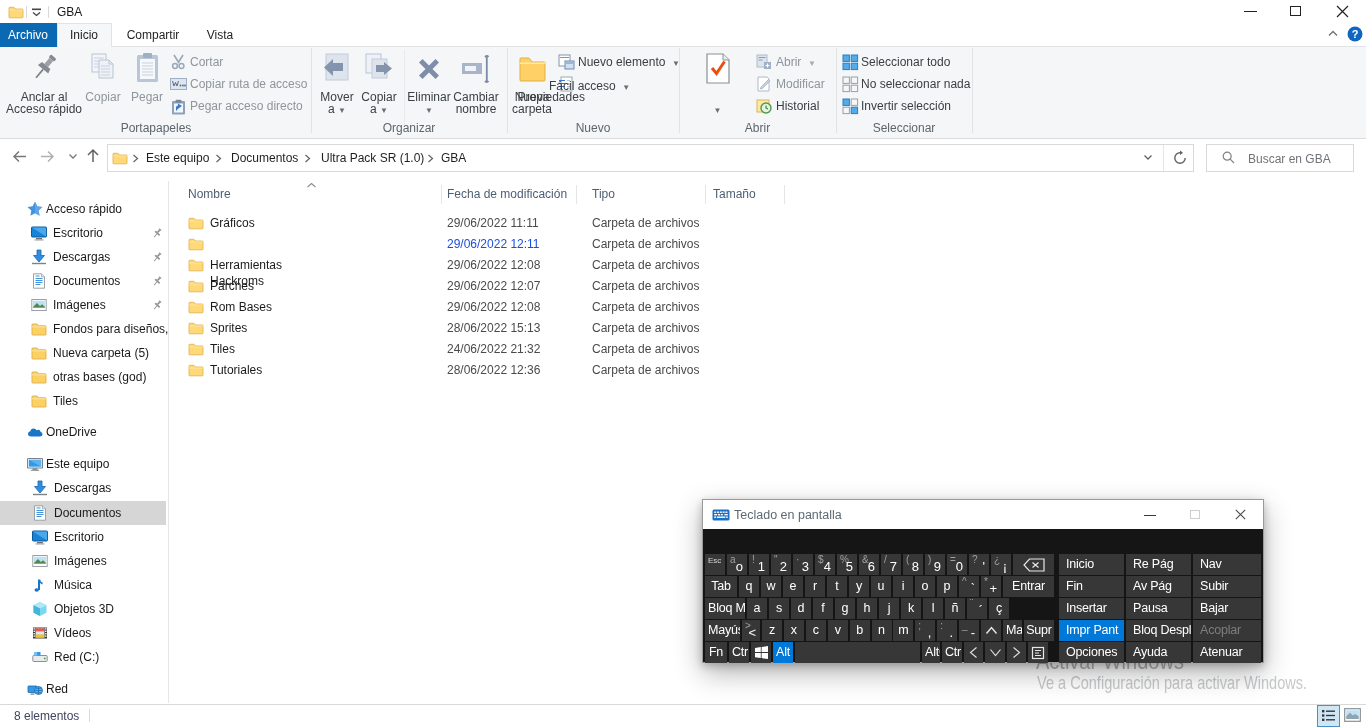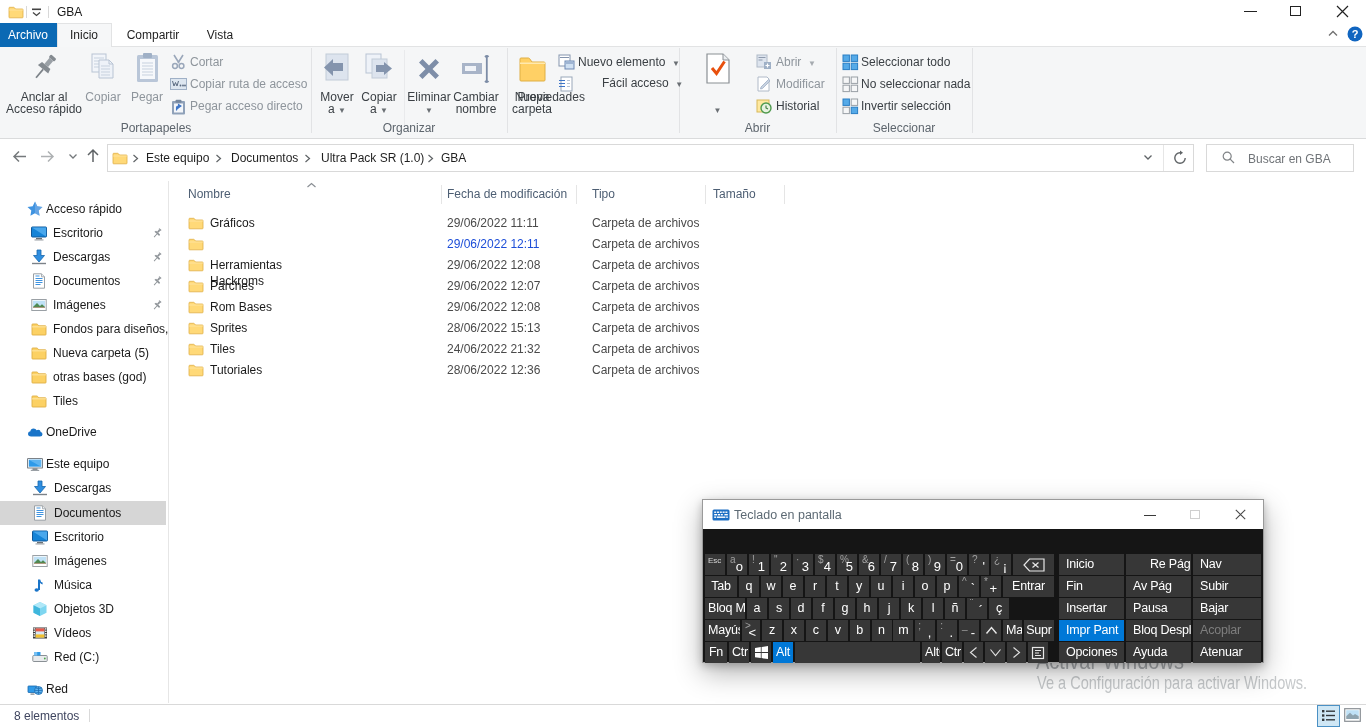--- a/index.html
+++ b/index.html
@@ -43,20 +43,21 @@
 <div class="a" style="left:0.0px;top:47.0px;width:1366.0px;height:91.0px;background:#f5f6f7"></div>
 <div class="a" style="left:0.0px;top:137.5px;width:1366.0px;height:1.0px;background:#dadbdc"></div>
 <div class="a" style="left:311.0px;top:48.0px;width:1.0px;height:85.0px;background:#e2e3e5"></div>
 <div class="a" style="left:507.0px;top:48.0px;width:1.0px;height:85.0px;background:#e2e3e5"></div>
 <div class="a" style="left:679.0px;top:48.0px;width:1.0px;height:85.0px;background:#e2e3e5"></div>
 <div class="a" style="left:836.0px;top:48.0px;width:1.0px;height:85.0px;background:#e2e3e5"></div>
 <div class="a" style="left:972.0px;top:48.0px;width:1.0px;height:85.0px;background:#e2e3e5"></div>
 <div class="a" style="left:404.0px;top:50.0px;width:1.0px;height:75.0px;background:#e9eaec"></div>
 <div class="t" style="left:-44.0px;width:400px;text-align:center;top:118.5px;height:18px;line-height:18px;font-size:12px;color:#5d656d;">Portapapeles</div>
 <div class="t" style="left:209.0px;width:400px;text-align:center;top:118.5px;height:18px;line-height:18px;font-size:12px;color:#5d656d;">Organizar</div>
+<div class="t" style="left:393.0px;width:400px;text-align:center;top:118.5px;height:18px;line-height:18px;font-size:12px;color:#5d656d;">Nuevo</div>
 <div class="t" style="left:557.5px;width:400px;text-align:center;top:118.5px;height:18px;line-height:18px;font-size:12px;color:#5d656d;">Abrir</div>
 <div class="t" style="left:704.0px;width:400px;text-align:center;top:118.5px;height:18px;line-height:18px;font-size:12px;color:#5d656d;">Seleccionar</div>
 <svg class="a" style="left:27.0px;top:51.0px" width="36" height="38" viewBox="0 0 36 38">
       <g transform="rotate(40 18 16)">
         <rect x="14.4" y="2.5" width="7.2" height="3.6" rx="1.2" fill="#848a90"></rect>
         <rect x="15.6" y="6.1" width="4.8" height="8" fill="#9aa0a6"></rect>
         <path d="M12.6 14.1 L23.4 14.1 L24.7 19 L11.3 19 Z" fill="#848a90"></path>
         <rect x="17.2" y="19" width="1.7" height="11" fill="#7c8288"></rect>
       </g>
     </svg>
@@ -143,21 +144,21 @@
       <path d="M2 3.5 L11 3.5" stroke="#8494ad" stroke-width="1"></path>
       <rect x="7" y="7" width="9" height="8" fill="#cfe0f2" stroke="#6e89b4" stroke-width="1"></rect>
       <path d="M8 9 L15 9" stroke="#6e89b4" stroke-width="1"></path>
     </svg>
 <div class="t" style="left:578.0px;top:53.0px;height:18px;line-height:18px;font-size:12px;color:#3b4045;">Nuevo elemento&nbsp;&nbsp;<span style="font-size:8px;color:#6a6f74">▼</span></div>
 <svg class="a" style="left:558.0px;top:76.0px" width="17" height="16" viewBox="0 0 17 16">
       <rect x="3" y="1" width="11" height="14" fill="#fff" stroke="#9aa7ba" stroke-width="1"></rect>
       <path d="M1 4.5 L7 4.5 M1 7.5 L7 7.5 M1 10.5 L7 10.5" stroke="#3f76c8" stroke-width="1.2"></path>
       <path d="M9 4.5 L12 4.5 M9 7.5 L12 7.5 M9 10.5 L12 10.5" stroke="#b9c4d4" stroke-width="1"></path>
     </svg>
-<div class="t" style="left:602px;top:75.0px;height:18px;line-height:16px;font-size:12px;color:#3b4045;">Fácil acceso&nbsp;&nbsp;<span style="font-size:8px;color:#6a6f74">▼</span></div>
+<div class="t" style="left:549px;top:75.0px;height:18px;line-height:22px;font-size:12px;color:#3b4045;">Fácil acceso&nbsp;&nbsp;<span style="font-size:8px;color:#6a6f74">▼</span></div>
 <svg class="a" style="left:703.0px;top:52.0px" width="30" height="34" viewBox="0 0 30 34">
       <path d="M4 2 L20 2 L26 8 L26 31 L4 31 Z" fill="#fff" stroke="#8a8f94" stroke-width="1.2"></path>
       <path d="M20 2 L20 8 L26 8" fill="#eceff2" stroke="#8a8f94" stroke-width="1"></path>
       <path d="M9 16 L13.5 21.5 L21.5 9.5" fill="none" stroke="#e8500e" stroke-width="3"></path>
     </svg>
 <div class="t" style="left:517.5px;width:400px;top:87.5px;height:18px;line-height:18px;font-size:12px;color:#3b4045;">Propiedades</div>
     <div class="t" style="left:517.5px;width:400px;text-align:center;top:99.8px;height:18px;line-height:18px;font-size:12px;color:#3b4045;"><span style="font-size:8px;color:#6a6f74">▼</span></div>
 <svg class="a" style="left:756.0px;top:54.0px" width="16" height="16" viewBox="0 0 16 16">
       <rect x="1" y="1" width="10" height="12" fill="#dde4ee" stroke="#b0bac8" stroke-width="1"></rect>
       <path d="M2.5 3.5h7M2.5 6h4" stroke="#8e9aad" stroke-width="1"></path>
@@ -658,21 +659,21 @@
           <path d="M1.5 1.5 L6.5 7.5 L11.5 1.5" fill="none" stroke="#e0e0e0" stroke-width="1.15"></path>
         </svg></div>
 <div class="a" style="left:304.0px;top:142.0px;width:19.0px;height:21px;background:#373737;overflow:hidden;text-align:center;font-size:12.5px;color:#fff;line-height:21px;white-space:nowrap;letter-spacing:-0.2px"><svg width="9" height="13" viewBox="0 0 9 13" style="vertical-align:middle">
           <path d="M1.5 1.5 L7.5 6.5 L1.5 11.5" fill="none" stroke="#e0e0e0" stroke-width="1.15"></path>
         </svg></div>
 <div class="a" style="left:325.0px;top:142.0px;width:20.0px;height:21px;background:#373737;overflow:hidden;text-align:center;font-size:12.5px;color:#fff;line-height:21px;white-space:nowrap;letter-spacing:-0.2px"><svg width="14" height="14" viewBox="0 0 14 14" style="vertical-align:middle">
           <rect x="1.5" y="1.5" width="11" height="11" fill="none" stroke="#e8e8e8" stroke-width="1.2"></rect>
           <path d="M4 4.5 h6 M4 7 h4 M4 9.5 h6" stroke="#e8e8e8" stroke-width="1.1"></path>
         </svg></div>
 <div class="a" style="left:356.0px;top:54.0px;width:65.0px;height:21px;background:#373737;overflow:hidden;text-align:left;padding-left:7px;font-size:12.5px;color:#fff;line-height:21px;white-space:nowrap;letter-spacing:-0.2px">Inicio</div>
-<div class="a" style="left:423.0px;top:54.0px;width:65.0px;height:21px;background:#373737;overflow:hidden;text-align:left;padding-left:24px;font-size:12.5px;color:#fff;line-height:21px;white-space:nowrap;letter-spacing:-0.2px">Re Pág</div>
+<div class="a" style="left:423.0px;top:54.0px;width:65.0px;height:21px;background:#373737;overflow:hidden;text-align:left;padding-left:7px;font-size:12.5px;color:#fff;line-height:21px;white-space:nowrap;letter-spacing:-0.2px">Re Pág</div>
 <div class="a" style="left:490.0px;top:54.0px;width:68.0px;height:21px;background:#373737;overflow:hidden;text-align:left;padding-left:7px;font-size:12.5px;color:#fff;line-height:21px;white-space:nowrap;letter-spacing:-0.2px">Nav</div>
 <div class="a" style="left:356.0px;top:76.0px;width:65.0px;height:21px;background:#373737;overflow:hidden;text-align:left;padding-left:7px;font-size:12.5px;color:#fff;line-height:21px;white-space:nowrap;letter-spacing:-0.2px">Fin</div>
 <div class="a" style="left:423.0px;top:76.0px;width:65.0px;height:21px;background:#373737;overflow:hidden;text-align:left;padding-left:7px;font-size:12.5px;color:#fff;line-height:21px;white-space:nowrap;letter-spacing:-0.2px">Av Pág</div>
 <div class="a" style="left:490.0px;top:76.0px;width:68.0px;height:21px;background:#373737;overflow:hidden;text-align:left;padding-left:7px;font-size:12.5px;color:#fff;line-height:21px;white-space:nowrap;letter-spacing:-0.2px">Subir</div>
 <div class="a" style="left:356.0px;top:98.0px;width:65.0px;height:21px;background:#373737;overflow:hidden;text-align:left;padding-left:7px;font-size:12.5px;color:#fff;line-height:21px;white-space:nowrap;letter-spacing:-0.2px">Insertar</div>
 <div class="a" style="left:423.0px;top:98.0px;width:65.0px;height:21px;background:#373737;overflow:hidden;text-align:left;padding-left:7px;font-size:12.5px;color:#fff;line-height:21px;white-space:nowrap;letter-spacing:-0.2px">Pausa</div>
 <div class="a" style="left:490.0px;top:98.0px;width:68.0px;height:21px;background:#373737;overflow:hidden;text-align:left;padding-left:7px;font-size:12.5px;color:#fff;line-height:21px;white-space:nowrap;letter-spacing:-0.2px">Bajar</div>
 <div class="a" style="left:356.0px;top:120.0px;width:65.0px;height:21px;background:#0078d7;overflow:hidden;text-align:left;padding-left:7px;font-size:12.5px;color:#fff;line-height:21px;white-space:nowrap;letter-spacing:-0.2px">Impr Pant</div>
 <div class="a" style="left:423.0px;top:120.0px;width:65.0px;height:21px;background:#373737;overflow:hidden;text-align:left;padding-left:7px;font-size:12.5px;color:#fff;line-height:21px;white-space:nowrap;letter-spacing:-0.2px">Bloq Despl</div>
 <div class="a" style="left:490.0px;top:120.0px;width:68.0px;height:21px;background:#373737;overflow:hidden;text-align:left;padding-left:7px;font-size:12.5px;color:#7e7e7e;line-height:21px;white-space:nowrap;letter-spacing:-0.2px">Acoplar</div>

